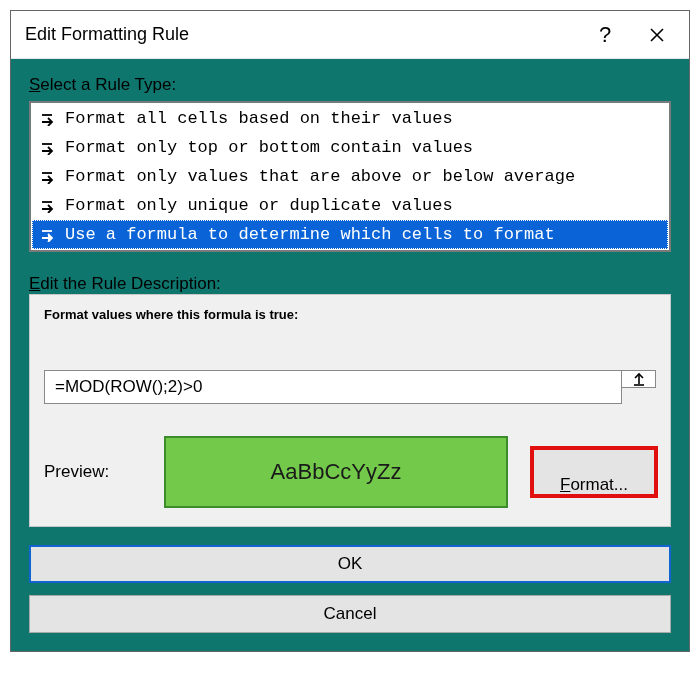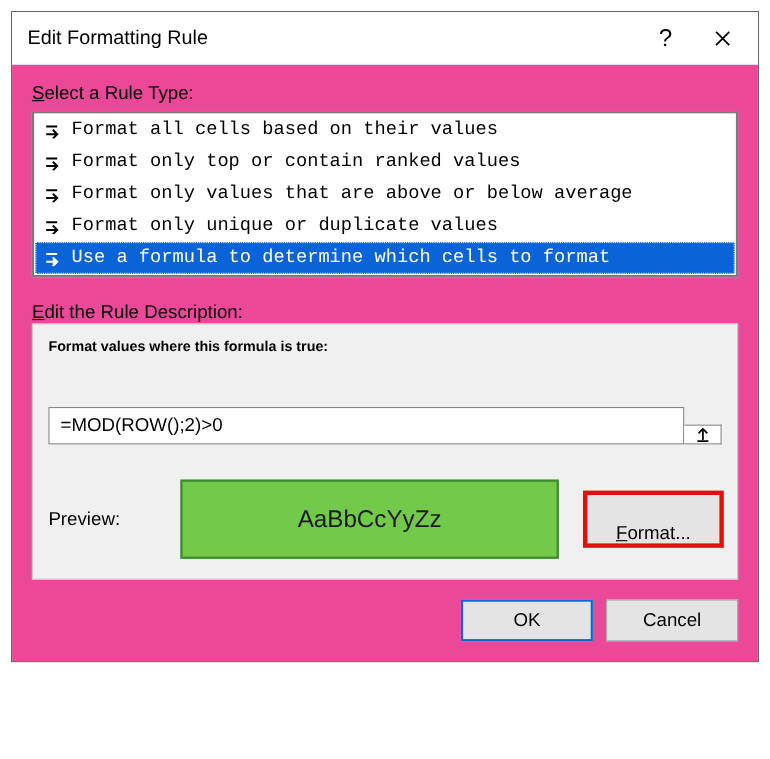--- a/index.html
+++ b/index.html
@@ -32,21 +32,21 @@
     width: 52px;
     height: 100%;
     display: flex;
     align-items: center;
     justify-content: center;
     font-size: 22px;
     color: #000;
   }
   .close svg { width: 16px; height: 16px; }
   .body {
-    background: #ec4899;
+    background: #0f766e;
     padding: 16px 18px 18px 18px;
   }
   .section-label {
     font-size: 17px;
     margin-bottom: 6px;
   }
   .under { text-decoration: underline; }
   .rule-list {
     border: 2px solid #7a7a7a;
     background: #fff;
@@ -78,21 +78,21 @@
     background: #f0f0f0;
     padding: 12px 14px 18px 14px;
   }
   .formula-label {
     font-weight: 700;
     font-size: 13px;
     margin-bottom: 10px;
   }
   .formula-row {
     display: flex;
-    align-items: flex-end;
+    align-items: flex-start;
     margin-top: 48px;
   }
   .formula-input {
     flex: 1;
     border: 1px solid #888;
     background: #fff;
     padding: 6px 10px;
     font-size: 17px;
     font-family: inherit;
     outline: none;
@@ -138,20 +138,21 @@
     display: flex;
     align-items: flex-end;
     justify-content: center;
     font-size: 17px;
   }
   .footer {
     display: flex;
     justify-content: flex-end;
     gap: 12px;
     margin-top: 18px;
+    flex-direction: column;
   }
   .btn {
     min-width: 120px;
     height: 38px;
     display: flex;
     align-items: center;
     justify-content: center;
     font-size: 17px;
     background: #e4e4e4;
     border: 1px solid #a8a8a8;
@@ -191,21 +192,21 @@
           </span>
           <span>Format all cells based on their values</span>
         </div>
         <div class="rule-item">
           <span class="bullet">
             <svg viewBox="0 0 16 14">
               <path d="M1 10 L11 10 M7 6 L11 10 L7 14" stroke="#000" stroke-width="1.8" fill="none"></path>
               <path d="M1 3 L11 3" stroke="#000" stroke-width="1.8" fill="none"></path>
             </svg>
           </span>
-          <span>Format only top or contain ranked values</span>
+          <span>Format only top or bottom contain values</span>
         </div>
         <div class="rule-item">
           <span class="bullet">
             <svg viewBox="0 0 16 14">
               <path d="M1 10 L11 10 M7 6 L11 10 L7 14" stroke="#000" stroke-width="1.8" fill="none"></path>
               <path d="M1 3 L11 3" stroke="#000" stroke-width="1.8" fill="none"></path>
             </svg>
           </span>
           <span>Format only values that are above or below average</span>
         </div>

